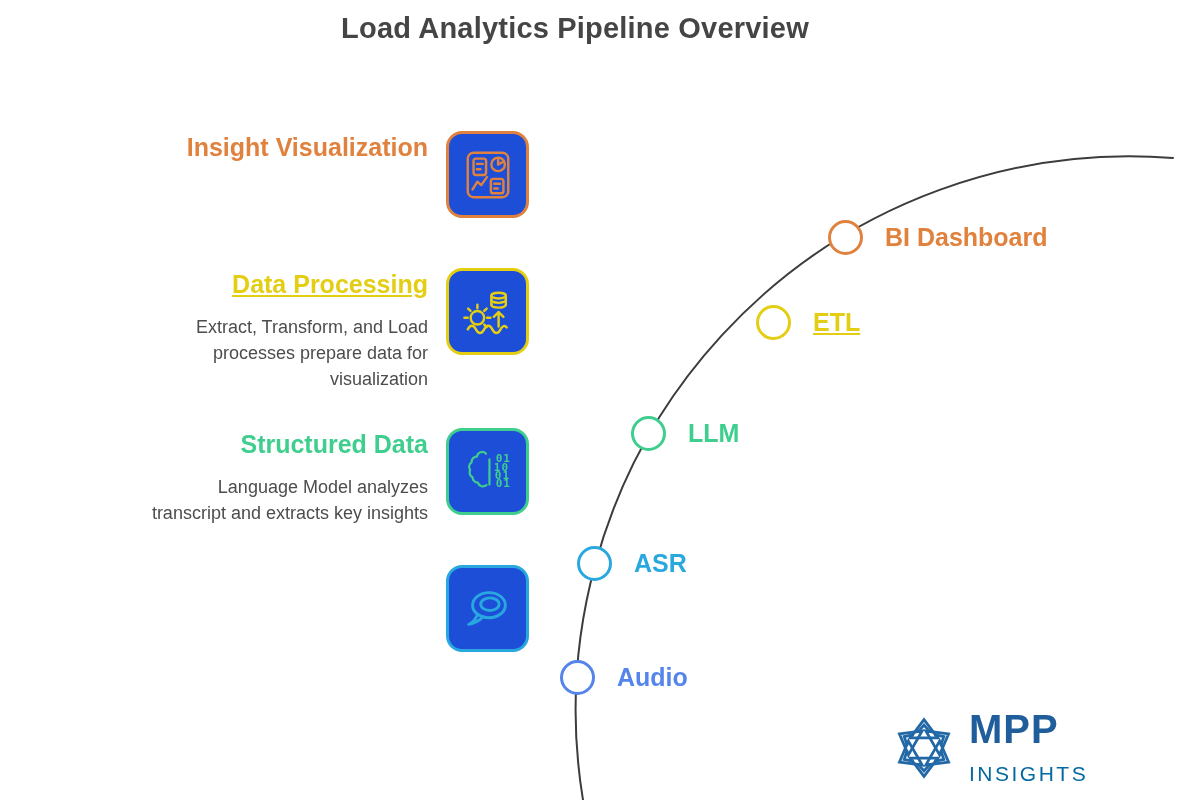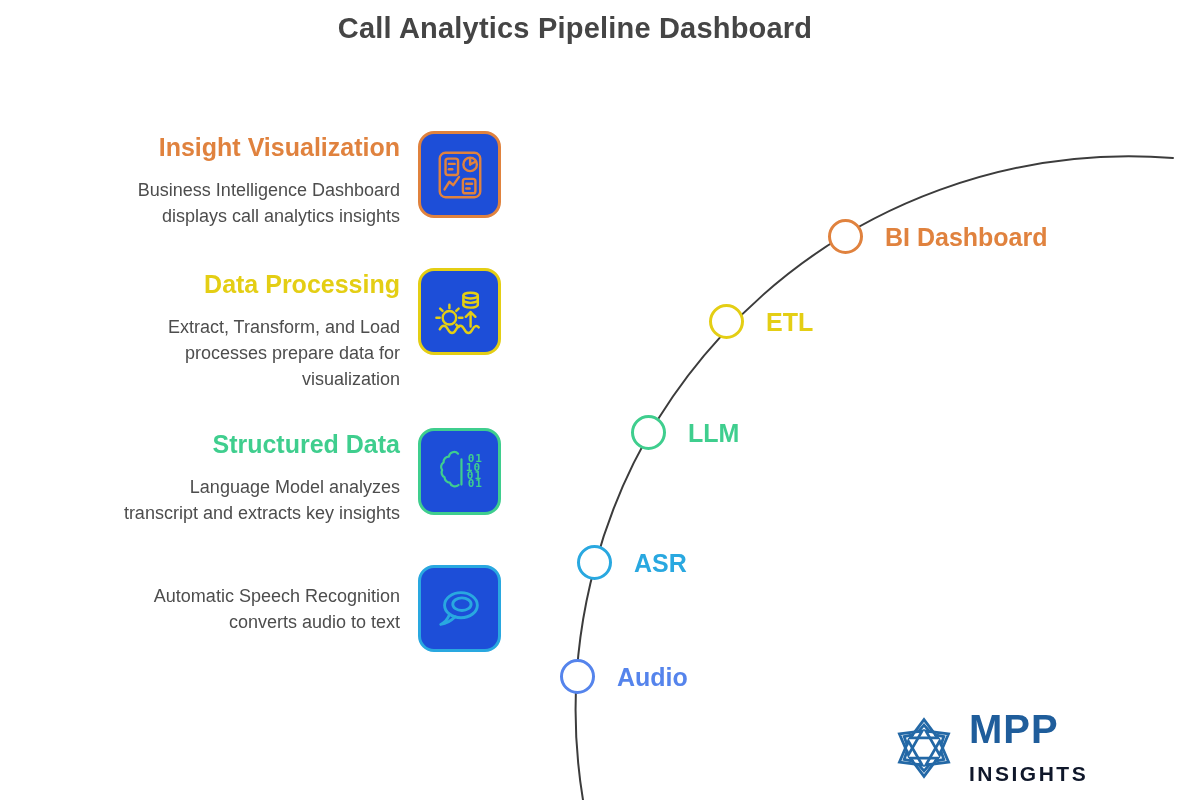--- a/index.html
+++ b/index.html
@@ -4,62 +4,60 @@
 <style>
   html,body{margin:0;padding:0;background:#fff;font-family:"Liberation Sans",sans-serif;}
   .canvas{position:relative;width:1200px;height:800px;background:#fff;overflow:hidden;}
 
   .main-title{position:absolute;top:12px;left:0;width:1150px;text-align:center;
     font-size:29px;font-weight:bold;color:#454545;letter-spacing:.2px;}
 
   .arc-svg{position:absolute;left:0;top:0;}
 
   
-  .stage{position:absolute;left:28px;display:flex;align-items:flex-start;}
+  .stage{position:absolute;left:56px;display:flex;align-items:flex-start;}
   .stage-text{width:372px;text-align:right;padding-top:2px;}
   .stage-title{font-size:25px;font-weight:bold;line-height:28px;}
   .stage-desc{margin-top:16px;font-size:18px;line-height:26px;color:#4D4D4D;white-space:pre-line;}
   .icon-box{margin-left:18px;width:77px;height:81px;border:3px solid currentColor;
     border-radius:16px;display:flex;align-items:center;justify-content:center;flex:none;background:#1d4ed8;}
   .icon-box svg{stroke:currentColor;fill:none;stroke-linecap:round;stroke-linejoin:round;}
 
   
-  .node{position:absolute;display:flex;align-items:flex-start;}
+  .node{position:absolute;display:flex;align-items:flex-end;}
   .node-dot{width:29px;height:29px;border:3.5px solid currentColor;border-radius:50%;background:#fff;flex:none;}
   .node-label{margin-left:22px;font-size:25px;font-weight:bold;line-height:36px;white-space:nowrap;}
 
   
   .c-orange{color:#E0823E;}
-  .c-yellow{color:#E4CE14;}
+  .c-yellow{color:#E4CE14;text-decoration:underline;}
   .c-green{color:#3FCE8E;}
   .c-cyan{color:#29A8E0;}
   .c-blue{color:#5584EC;}
 
   
   .logo{position:absolute;left:891px;top:709px;display:flex;align-items:center;}
   .logo-text{margin-left:12px;}
   .logo-brand{font-size:40px;font-weight:bold;color:#1F5D9B;line-height:40px;letter-spacing:1px;}
-  .logo-sub{font-size:21px;font-weight:bold;color:#0f172a;letter-spacing:2.5px;margin-top:13px;}
+  .logo-sub{font-size:21px;font-weight:normal;color:#0369a1;letter-spacing:2.5px;margin-top:13px;}
 </style>
 </head>
 <body>
 
 <div class="canvas">
 
-  <div class="main-title">Call Analytics Pipeline Dashboard</div>
+  <div class="main-title">Load Analytics Pipeline Overview</div>
 
   <svg class="arc-svg" width="1200" height="800" viewBox="0 0 1200 800">
     <path d="M 583 800 A 554 554 0 0 1 1173 158" fill="none" stroke="#3C3C3C" stroke-width="2" stroke-linecap="round"></path>
   </svg>
 
   <div class="stage" style="top:131px">
     <div class="stage-text">
       <div class="stage-title c-orange">Insight Visualization</div>
-      <div class="stage-desc">Business Intelligence Dashboard
-displays call analytics insights</div>
     </div>
     <div class="icon-box c-orange">
       <svg width="54" height="56" viewBox="0 0 56 56" stroke-width="2.5">
         <rect x="7" y="5" width="42" height="46" rx="6"></rect>
         <rect x="13" y="11" width="13" height="17" rx="2.5"></rect>
         <line x1="16.5" y1="16.5" x2="22.5" y2="16.5"></line>
         <line x1="16.5" y1="22" x2="20" y2="22"></line>
         <circle cx="38.5" cy="17" r="7"></circle>
         <line x1="38.5" y1="17" x2="38.5" y2="10.5"></line>
         <line x1="38.5" y1="17" x2="44.5" y2="14"></line>
@@ -107,38 +105,36 @@
           <text x="34" y="26.5">10</text>
           <text x="35" y="35">01</text>
           <text x="36" y="43.5">01</text>
         </g>
       </svg>
     </div>
   </div>
 
   <div class="stage" style="top:565px">
     <div class="stage-text">
-      <div class="stage-desc">Automatic Speech Recognition
-converts audio to text</div>
     </div>
     <div class="icon-box c-cyan">
       <svg width="54" height="56" viewBox="0 0 56 56" stroke-width="3">
         <ellipse cx="29" cy="24" rx="17" ry="13"></ellipse>
         <ellipse cx="30" cy="23" rx="9.5" ry="6.5"></ellipse>
         <path d="M17 34c-2 5-5 8-9 10c6-1 11-4 15-8"></path>
       </svg>
     </div>
   </div>
 
 
   <div class="node c-orange" style="left:828px;top:219px">
     <span class="node-dot"></span>
     <span class="node-label">BI Dashboard</span>
   </div>
-  <div class="node c-yellow" style="left:709px;top:304px">
+  <div class="node c-yellow" style="left:756px;top:304px">
     <span class="node-dot"></span>
     <span class="node-label">ETL</span>
   </div>
   <div class="node c-cyan" style="left:577px;top:545px">
     <span class="node-dot"></span>
     <span class="node-label">ASR</span>
   </div>
   <div class="node c-green" style="left:631px;top:415px">
     <span class="node-dot"></span>
     <span class="node-label">LLM</span>

